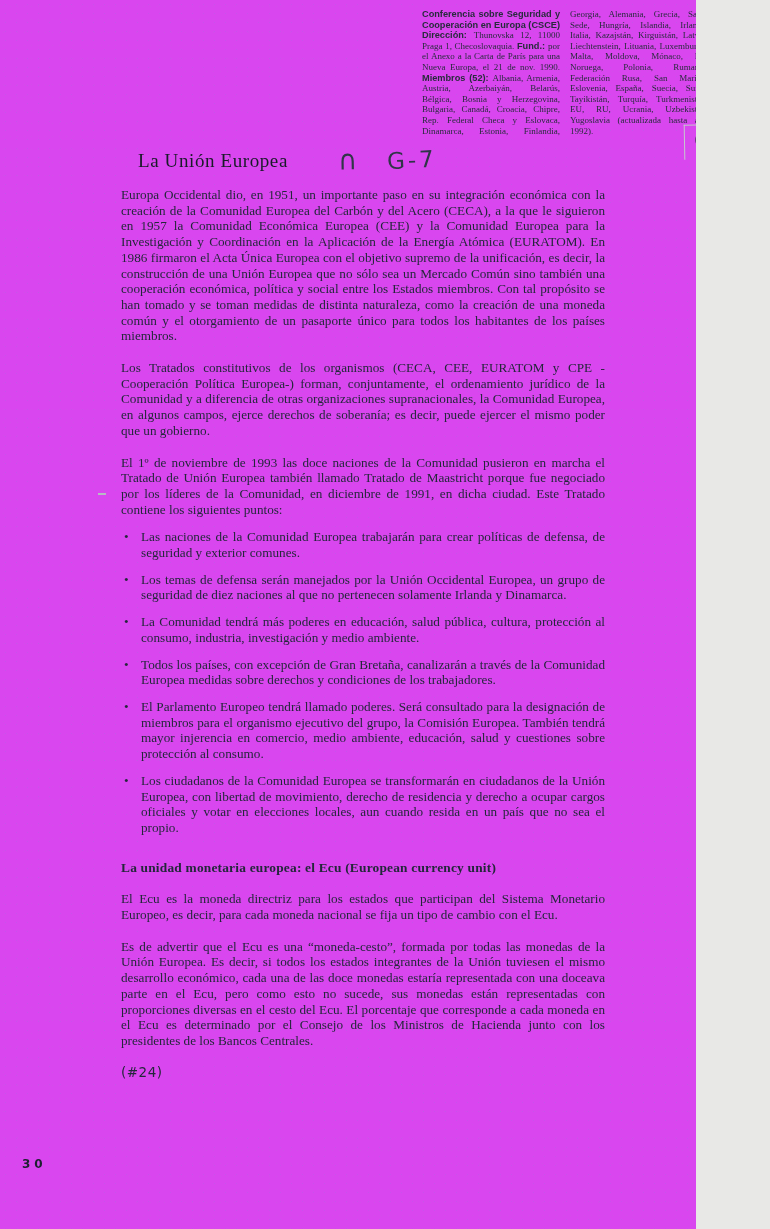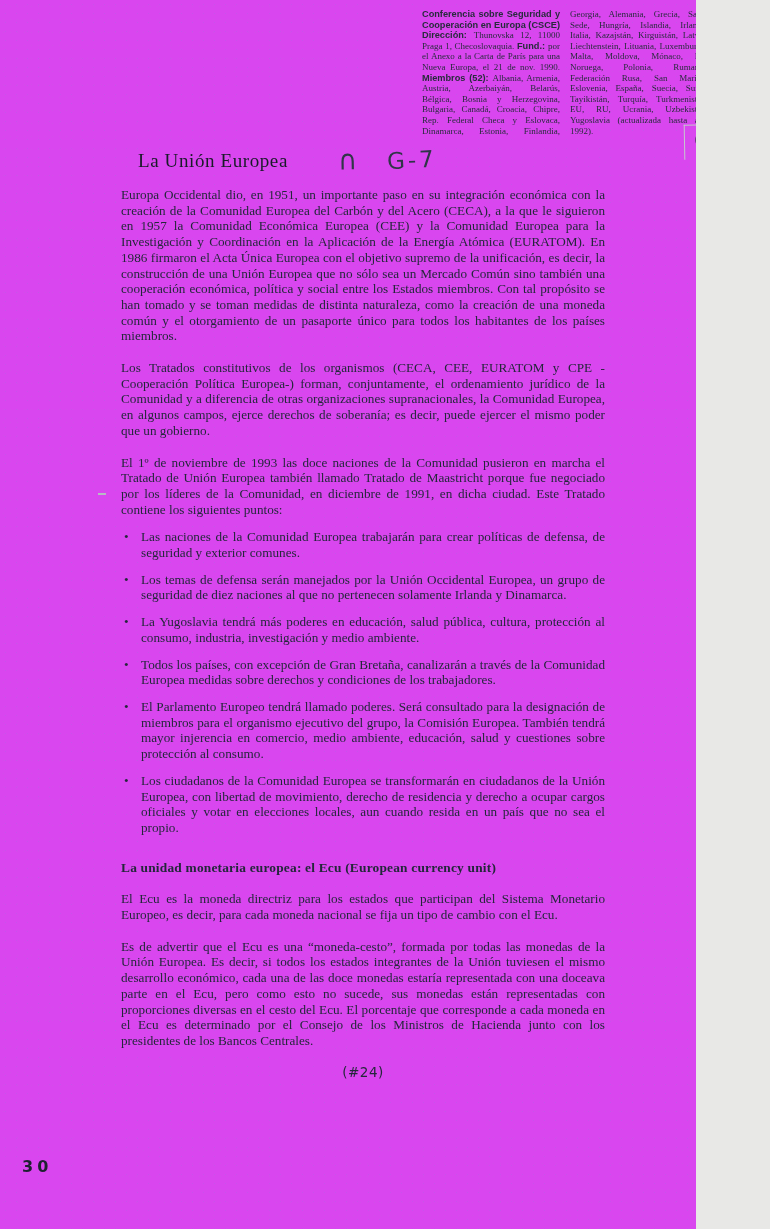--- a/index.html
+++ b/index.html
@@ -84,31 +84,31 @@
   .body ul{list-style:none;margin:12px 0 24px;padding:0;}
   .body li{position:relative;padding-left:20px;margin-bottom:11px;}
   .body li::before{content:"\2022";position:absolute;left:3px;top:0;}
   .monetary-heading{
     margin:13px 0 0;
     font-weight:bold;
     font-size:13.4px;letter-spacing:.2px;
   }
   .ref24{
     margin:4px -20px 0 0;
-    text-align:center;
+    text-align:left;
     font-family:"DejaVu Sans",sans-serif;
     font-size:13.5px;letter-spacing:.5px;
     color:#23283a;
   }
 
   
   .page-number{
     position:absolute;left:22px;top:1157px;
     font-family:"DejaVu Sans",sans-serif;
-    font-weight:bold;font-size:16px;letter-spacing:4px;
+    font-weight:bold;font-size:12px;letter-spacing:4px;
     color:#1d2130;
   }
 </style>
 </head>
 <body>
 
 <div class="page">
 
   <div class="csce">
     <p><span class="b">Conferencia sobre Seguridad y Cooperación en Europa (CSCE) </span><span class="b">Dirección: </span><span>Thunovska 12, 11000 Praga 1, Checoslovaquia. </span><span class="b">Fund.: </span><span>por el Anexo a la Carta de París para una Nueva Europa, el 21 de nov. 1990. </span><span class="b">Miembros (52): </span><span>Albania, Armenia, Austria, Azerbaiyán, Belarús, Bélgica, Bosnia y Herzegovina, Bulgaria, Canadá, Croacia, Chipre, Rep. Federal Checa y Eslovaca, Dinamarca, Estonia, Finlandia, Georgia, Alemania, Grecia, Santa Sede, Hungría, Islandia, Irlanda, Italia, Kazajstán, Kirguistán, Latvia, Liechtenstein, Lituania, Luxemburgo, Malta, Moldova, Mónaco, PB, Noruega, Polonia, Rumania, Federación Rusa, San Marino, Eslovenia, España, Suecia, Suiza, Tayikistán, Turquía, Turkmenistán, EU, RU, Ucrania, Uzbekistán, Yugoslavia (actualizada hasta abr. 1992).</span></p>
@@ -123,21 +123,21 @@
   </div>
 
   <div class="body">
     <p>Europa Occidental dio, en 1951, un importante paso en su integración económica con la creación de la Comunidad Europea del Carbón y del Acero (CECA), a la que le siguieron en 1957 la Comunidad Económica Europea (CEE) y la Comunidad Europea para la Investigación y Coordinación en la Aplicación de la Energía Atómica (EURATOM). En 1986 firmaron el Acta Única Europea con el objetivo supremo de la unificación, es decir, la construcción de una Unión Europea que no sólo sea un Mercado Común sino también una cooperación económica, política y social entre los Estados miembros. Con tal propósito se han tomado y se toman medidas de distinta naturaleza, como la creación de una moneda común y el otorgamiento de un pasaporte único para todos los habitantes de los países miembros.</p>
     <p>Los Tratados constitutivos de los organismos (CECA, CEE, EURATOM y CPE - Cooperación Política Europea-) forman, conjuntamente, el ordenamiento jurídico de la Comunidad y a diferencia de otras organizaciones supranacionales, la Comunidad Europea, en algunos campos, ejerce derechos de soberanía; es decir, puede ejercer el mismo poder que un gobierno.</p>
     <p>El 1º de noviembre de 1993 las doce naciones de la Comunidad pusieron en marcha el Tratado de Unión Europea también llamado Tratado de Maastricht porque fue negociado por los líderes de la Comunidad, en diciembre de 1991, en dicha ciudad. Este Tratado contiene los siguientes puntos:</p>
 
     <ul>
       <li>Las naciones de la Comunidad Europea trabajarán para crear políticas de defensa, de seguridad y exterior comunes.</li>
       <li>Los temas de defensa serán manejados por la Unión Occidental Europea, un grupo de seguridad de diez naciones al que no pertenecen solamente Irlanda y Dinamarca.</li>
-      <li>La Yugoslavia tendrá más poderes en educación, salud pública, cultura, protección al consumo, industria, investigación y medio ambiente.</li>
+      <li>La Comunidad tendrá más poderes en educación, salud pública, cultura, protección al consumo, industria, investigación y medio ambiente.</li>
       <li>Todos los países, con excepción de Gran Bretaña, canalizarán a través de la Comunidad Europea medidas sobre derechos y condiciones de los trabajadores.</li>
       <li>El Parlamento Europeo tendrá llamado poderes. Será consultado para la designación de miembros para el organismo ejecutivo del grupo, la Comisión Europea. También tendrá mayor injerencia en comercio, medio ambiente, educación, salud y cuestiones sobre protección al consumo.</li>
       <li>Los ciudadanos de la Comunidad Europea se transformarán en ciudadanos de la Unión Europea, con libertad de movimiento, derecho de residencia y derecho a ocupar cargos oficiales y votar en elecciones locales, aun cuando resida en un país que no sea el propio.</li>
     </ul>
 
 
     <p class="monetary-heading">La unidad monetaria europea: el Ecu (European currency unit)</p>
     <p>El Ecu es la moneda directriz para los estados que participan del Sistema Monetario Europeo, es decir, para cada moneda nacional se fija un tipo de cambio con el Ecu.</p>
     <p>Es de advertir que el Ecu es una “moneda-cesto”, formada por todas las monedas de la Unión Europea. Es decir, si todos los estados integrantes de la Unión tuviesen el mismo desarrollo económico, cada una de las doce monedas estaría representada con una doceava parte en el Ecu, pero como esto no sucede, sus monedas están representadas con proporciones diversas en el cesto del Ecu.  El porcentaje que corresponde a cada moneda en el Ecu es determinado por el Consejo de los Ministros de Hacienda junto con los presidentes de los Bancos Centrales.</p>
 

